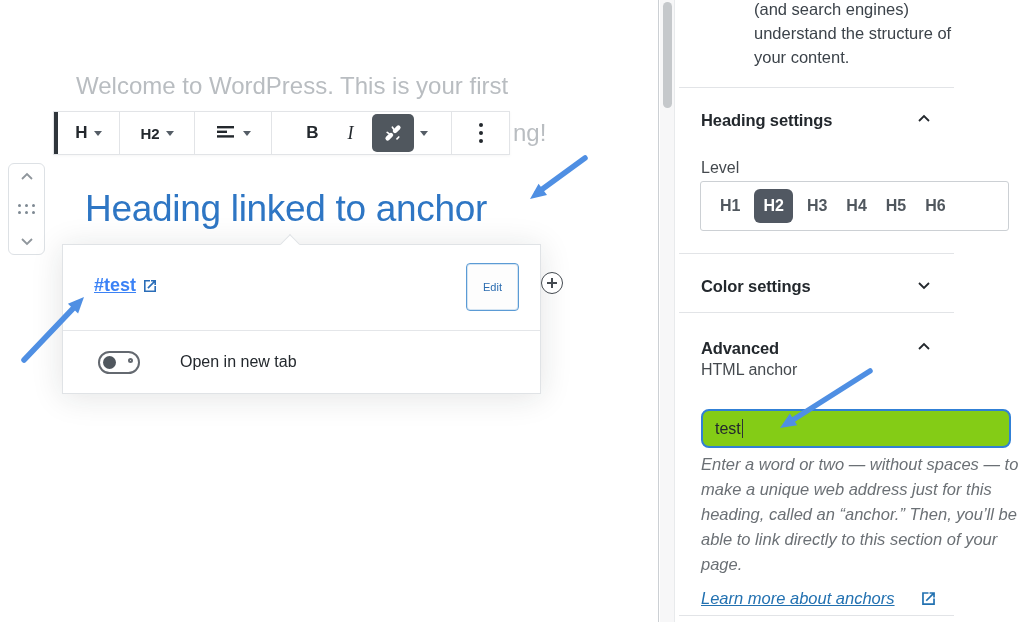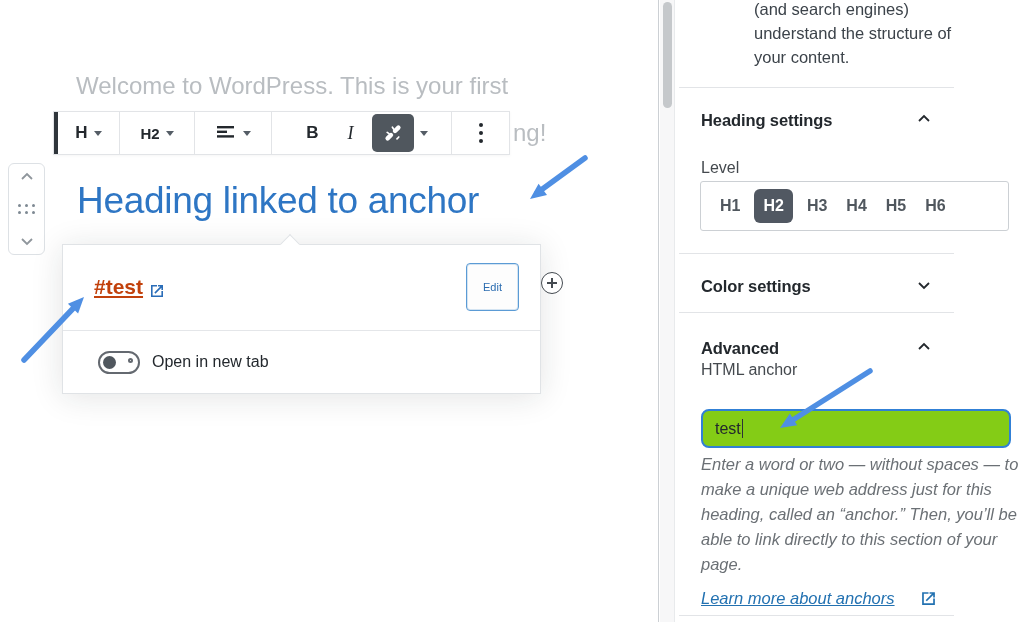--- a/index.html
+++ b/index.html
@@ -29,35 +29,35 @@
                justify-content:center;border:none;cursor:pointer;}
   .kebab{display:flex;flex-direction:column;gap:4px;align-items:center;}
   .kebab i{width:4px;height:4px;border-radius:50%;background:#23282d;display:block;}
 
   .mover{position:absolute;left:8px;top:163px;width:37px;height:92px;border:1px solid #dde1e5;border-radius:6px;
          background:#fff;display:flex;flex-direction:column;align-items:center;justify-content:space-between;
          padding:8px 0;}
   .dots6{display:grid;grid-template-columns:repeat(3,4px);grid-template-rows:repeat(2,4px);gap:3px;}
   .dots6 i{width:3px;height:3px;border-radius:50%;background:#7e8993;}
 
-  .heading{position:absolute;left:77px;top:180px;margin:0;font-size:37px;font-weight:400;color:#2e76c4;
+  .heading{position:absolute;left:77px;top:180px;margin:8px;font-size:37px;font-weight:400;color:#2e76c4;
            white-space:nowrap;letter-spacing:-0.3px;}
 
   .popover{position:absolute;left:62px;top:244px;width:479px;height:150px;background:#fff;
            border:1px solid #e0e3e6;box-shadow:0 3px 30px rgba(25,30,35,.12);}
   .notch{position:absolute;left:220px;top:-8px;width:14px;height:14px;background:#fff;transform:rotate(45deg);
          border-left:1px solid #e0e3e6;border-top:1px solid #e0e3e6;}
   .pop-row1{position:absolute;left:0;top:0;right:0;height:85px;display:flex;align-items:center;}
-  .anchor-link{position:absolute;left:31px;top:30px;display:flex;align-items:flex-end;gap:6px;cursor:pointer;
-               color:#c2410c;font-weight:700;font-size:21px;text-decoration:underline;}
+  .anchor-link{position:absolute;left:31px;top:30px;display:flex;align-items:center;gap:6px;cursor:pointer;
+               color:#3b82f6;font-weight:700;font-size:18px;text-decoration:underline;}
   .edit-btn{position:absolute;left:403px;top:18px;width:53px;height:48px;background:#fdfdfd;border:1.5px solid #5b9bd5;
             border-radius:4px;color:#2b6cb0;font-size:11px;font-family:inherit;cursor:pointer;
             box-shadow:inset 0 0 0 1px rgba(91,155,213,.25);}
   .pop-divider{position:absolute;left:0;right:0;top:85px;height:1px;background:#e4e6e9;}
-  .pop-row2{position:absolute;left:0;top:86px;right:0;bottom:0;display:flex;align-items:center;gap:12px;
+  .pop-row2{position:absolute;left:0;top:86px;right:0;bottom:0;display:flex;align-items:center;gap:40px;
             padding-left:35px;}
   .toggle{position:relative;width:42px;height:23px;border:2px solid #646970;border-radius:12px;background:#fff;
           flex:0 0 42px;cursor:pointer;}
   .toggle .knob{position:absolute;left:3px;top:3px;width:13px;height:13px;border-radius:50%;background:#50575e;}
   .toggle .ring{position:absolute;right:5px;top:5.5px;width:5px;height:5px;border-radius:50%;border:2px solid #646970;}
   .toggle-label{font-size:16px;color:#23282d;}
 
   .inserter{position:absolute;left:541px;top:272px;width:22px;height:22px;border-radius:50%;background:#fff;
             border:1.6px solid #444a50;color:#444a50;display:flex;align-items:center;justify-content:center;
             cursor:pointer;padding:0;}

